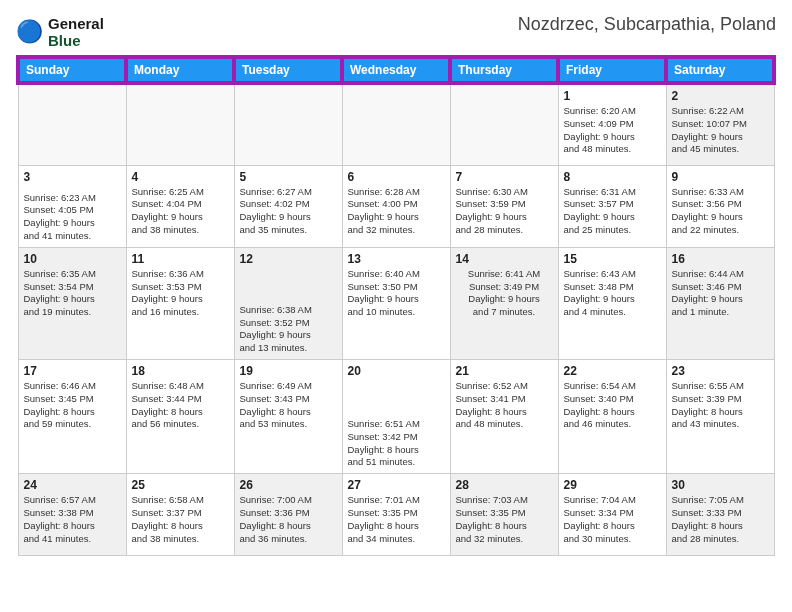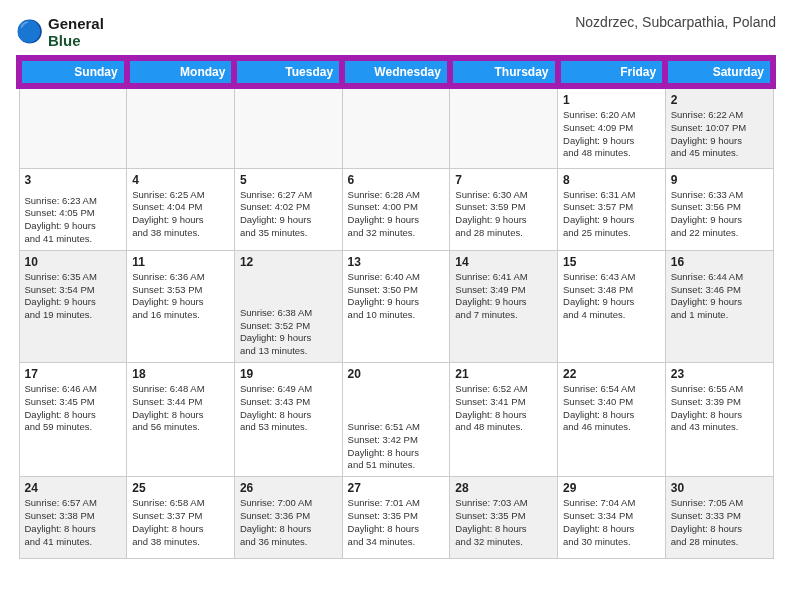--- a/index.html
+++ b/index.html
@@ -33,37 +33,37 @@
     .title-block {
       text-align: right;
     }
     .month-title {
       font-size: 34px;
       font-weight: bold;
       color: #222;
       line-height: 1.1;
     }
     .location {
-      font-size: 14px;
+      font-size: 18px;
       color: #444;
       margin-top: 2px;
     }
     .calendar {
       width: 100%;
       border-collapse: collapse;
       table-layout: fixed;
     }
     .calendar th {
       background: #2196F3;
       color: #fff;
       font-size: 12px;
       font-weight: bold;
       padding: 4px 6px;
-      border: 6px solid #a21caf;
-      text-align: right;
+      border: 4px solid #a21caf;
+      text-align: left;
     }
     .calendar td {
       border: 1px solid #ccc;
       vertical-align: top;
       padding: 4px 5px;
       font-size: 10px;
       color: #333;
       height: 82px;
       background: #fff;
     }
@@ -216,21 +216,21 @@
           </td>
           <td>
             <span class="day-number">13</span>
             <div class="day-info" style="white-space: pre-line;">Sunrise: 6:40 AM
 Sunset: 3:50 PM
 Daylight: 9 hours
 and 10 minutes.</div>
           </td>
           <td class="shade">
             <span class="day-number">14</span>
-            <div class="day-info" style="white-space: pre-line;">Sunrise: 6:41 AM
+            <div class="day-info" style="white-space: pre-line; text-align: center;">Sunrise: 6:41 AM
 Sunset: 3:49 PM
 Daylight: 9 hours
 and 7 minutes.</div>
           </td>
           <td>
             <span class="day-number">15</span>
             <div class="day-info" style="white-space: pre-line;">Sunrise: 6:43 AM
 Sunset: 3:48 PM
 Daylight: 9 hours
 and 4 minutes.</div>

